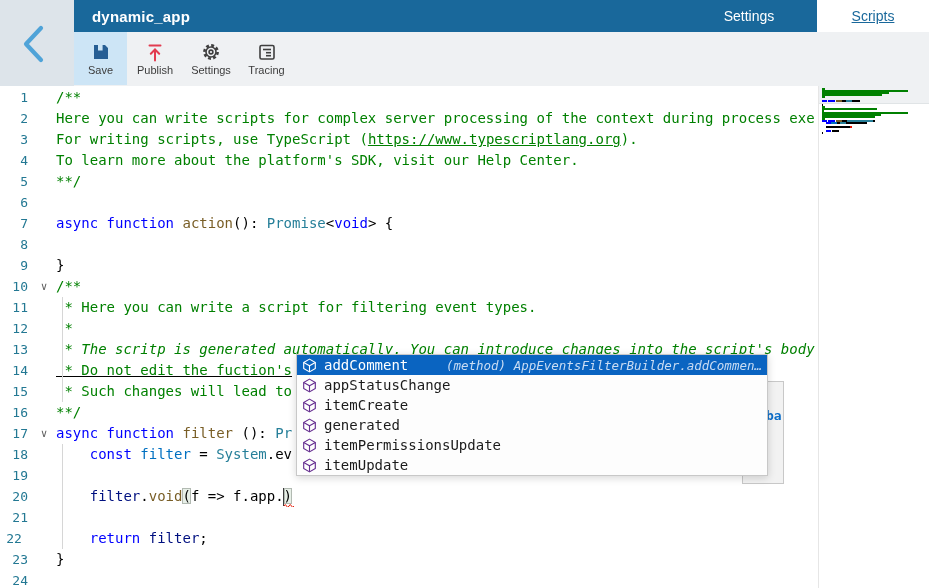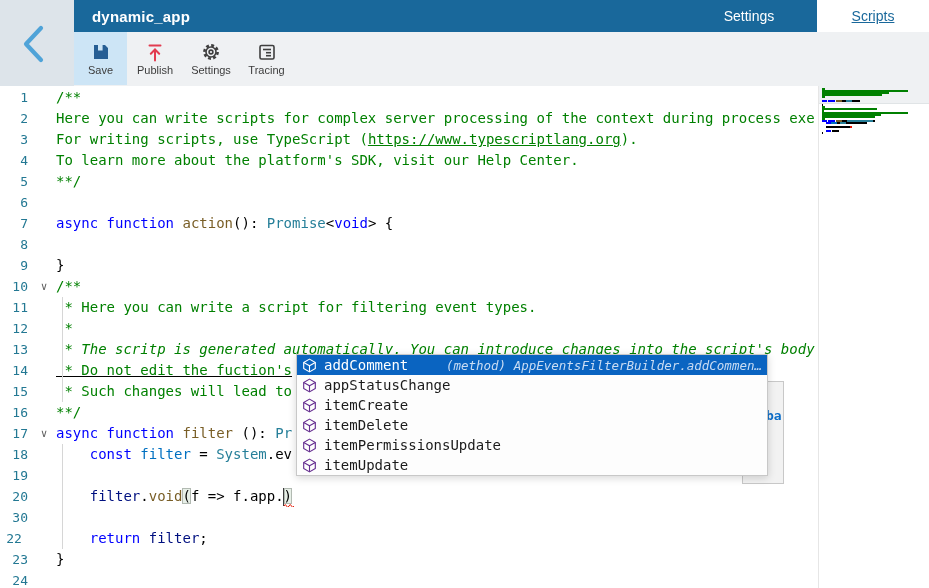--- a/index.html
+++ b/index.html
@@ -157,21 +157,21 @@
       <div class="fold" style="top: 337px;">∨</div>
       <div class="cline" style="top: 337px;"><span class="tk-kw">async</span><span class="tk-txt"> </span><span class="tk-kw">function</span><span class="tk-txt"> </span><span class="tk-fn">filter</span><span class="tk-txt"> (): </span><span class="tk-ty">Pr</span></div>
       <div class="gnum" style="top: 358px;">18</div>
       <div class="cline" style="top: 358px;"><span class="tk-txt">    </span><span class="tk-kw">const</span><span class="tk-txt"> </span><span class="tk-var">filter</span><span class="tk-txt"> = </span><span class="tk-ty">System</span><span class="tk-txt">.ev</span></div>
       <div class="gnum" style="top: 379px;">19</div>
       <div class="cline" style="top: 379px;"></div>
       <div class="gnum" style="top: 400px;">20</div>
       <div class="cline" style="top: 400px;"><span class="tk-txt">    </span><span class="tk-nav">filter</span><span class="tk-txt">.</span><span class="tk-fn">void</span><span class="bm tk-txt">(</span><span class="tk-txt">f =&gt; f.app.</span><span class="cursor"></span><span class="bm tk-txt">)<svg class="squig" width="10" height="4" viewBox="0 0 10 4">
             <path d="M0 3 Q1.25 0 2.5 3 T5 3 T7.5 3 T10 3" stroke="#e51400" stroke-width="1" fill="none"></path>
           </svg></span></div>
-      <div class="gnum" style="top: 421px;">30</div>
+      <div class="gnum" style="top: 421px;">21</div>
       <div class="cline" style="top: 421px;"></div>
       <div class="gnum" style="top: 442px; text-align: center;">22</div>
       <div class="cline" style="top: 442px;"><span class="tk-txt">    </span><span class="tk-kw">return</span><span class="tk-txt"> </span><span class="tk-nav">filter</span><span class="tk-txt">;</span></div>
       <div class="gnum" style="top: 463px;">23</div>
       <div class="cline" style="top: 463px;"><span class="tk-txt">}</span></div>
       <div class="gnum" style="top: 484px;">24</div>
       <div class="cline" style="top: 484px;"></div>
       <div class="guide" style="top: 211px; height: 105px;"></div>
       <div class="guide" style="top: 358px; height: 105px;"></div>
     </div>
@@ -241,21 +241,21 @@
         <span>itemCreate</span>
       </div>
       <div class="srow">
         <svg width="15" height="15" viewBox="0 0 16 16">
           <g stroke="#652d90" stroke-width="1.2" fill="none" stroke-linejoin="round">
             <path d="M8 1.2 L14.2 4.7 V11.3 L8 14.8 L1.8 11.3 V4.7 Z"></path>
             <path d="M1.8 4.7 L8 8.2 L14.2 4.7"></path>
             <path d="M8 8.2 V14.8"></path>
           </g>
         </svg>
-        <span>itemDelete</span>
+        <span>generated</span>
       </div>
       <div class="srow">
         <svg width="15" height="15" viewBox="0 0 16 16">
           <g stroke="#652d90" stroke-width="1.2" fill="none" stroke-linejoin="round">
             <path d="M8 1.2 L14.2 4.7 V11.3 L8 14.8 L1.8 11.3 V4.7 Z"></path>
             <path d="M1.8 4.7 L8 8.2 L14.2 4.7"></path>
             <path d="M8 8.2 V14.8"></path>
           </g>
         </svg>
         <span>itemPermissionsUpdate</span>

